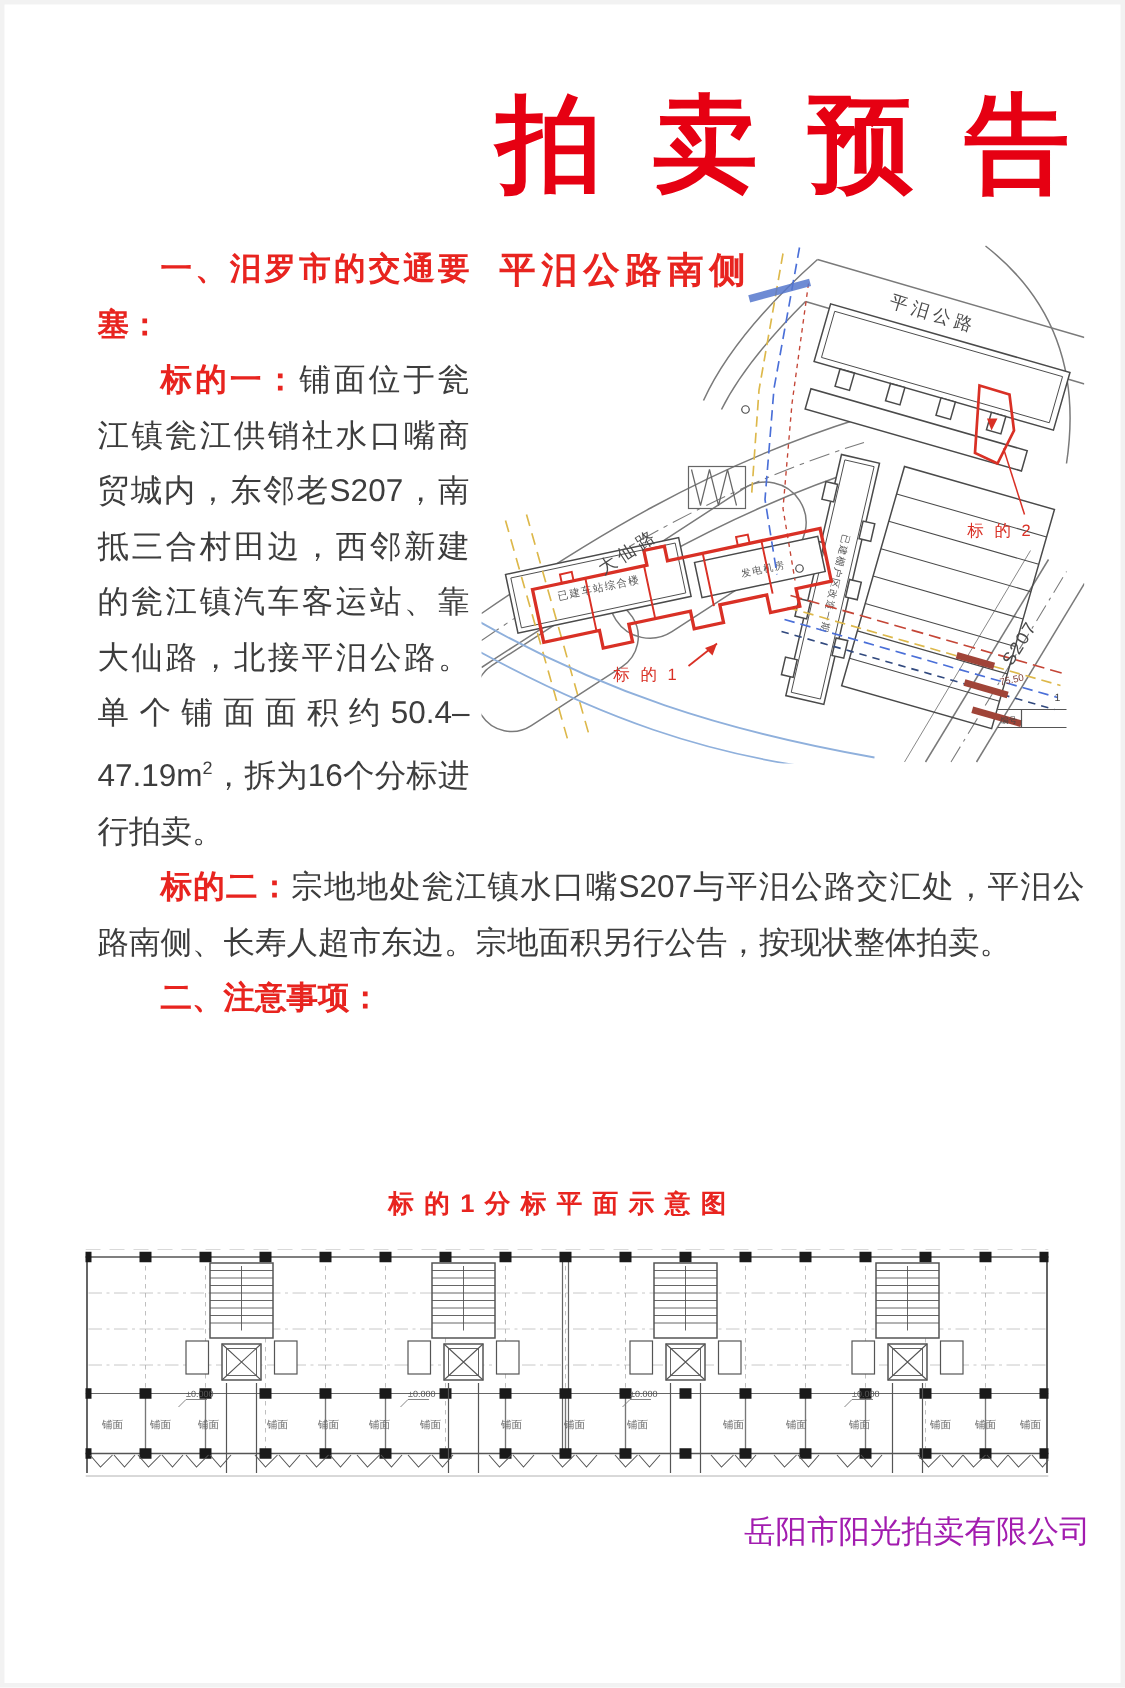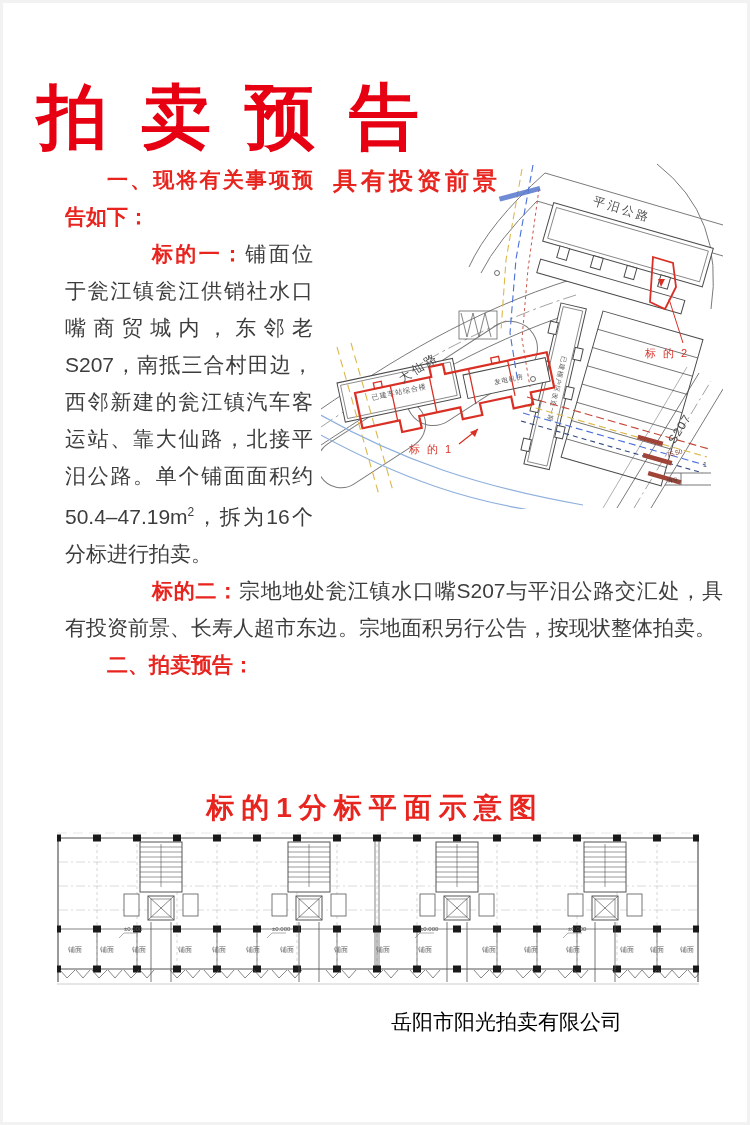--- a/index.html
+++ b/index.html
@@ -2,47 +2,47 @@
 <html><head>
 <meta charset="utf-8">
 <style>
   html,body{margin:0;padding:0;}
   body{
     width:750px;height:1125px;background:#f2f2f2;position:relative;
     font-family:"Liberation Sans","DejaVu Sans",sans-serif;
   }
   .page{position:absolute;left:3px;top:3px;width:744px;height:1119px;background:#ffffff;}
   .title{
-    position:absolute;top:68px;left:0;width:100%;text-align:left;
+    position:absolute;top:47px;left:0;width:100%;text-align:right;
     font-family:"Liberation Serif","DejaVu Serif",serif;font-weight:bold;
     font-size:70px;letter-spacing:34px;text-indent:34px;color:#e60012;
   }
   .content{
     position:absolute;top:158px;left:62px;width:658px;height:628px;
     font-size:21px;line-height:37px;color:#3d3d3d;text-align:justify;overflow:hidden;
   }
   .content p{margin:0;}
   .indent{text-indent:2em;}
-  .red{color:#e8241f;font-weight:bold;margin-left:45px;}
+  .red{color:#e8241f;font-weight:bold;}
   .map-box{
     float:right;width:402px;height:348px;position:relative;margin:0 0 2px 8px;
   }
   .map-heading{
     position:absolute;top:8px;left:12px;font-size:24px;font-weight:bold;
     color:#e8241f;letter-spacing:4px;line-height:1;
   }
   .map-svg{position:absolute;left:0;top:0;width:402px;height:348px;}
   .plan-heading{
     position:absolute;top:791px;left:0;width:100%;text-align:center;
-    font-size:28px;font-weight:bold;color:#e8241f;letter-spacing:7px;line-height:1;
+    font-size:17px;font-weight:bold;color:#e8241f;letter-spacing:7px;line-height:1;
   }
   .plan-box{position:absolute;top:827px;left:54px;width:642px;height:164px;}
   .footer{
-    position:absolute;top:1000px;left:388px;width:336px;text-align:left;
-    font-size:21px;line-height:38px;color:#000000;
+    position:absolute;top:1000px;left:388px;width:336px;text-align:right;
+    font-size:21px;line-height:38px;color:#a21caf;
   }
   sup{font-size:12px;}
   svg text{font-family:"Liberation Sans","DejaVu Sans",sans-serif;}
 </style>
 </head>
 <body>
 
 <div class="page">
 
   <div class="title">拍卖预告</div>
@@ -167,27 +167,27 @@
             <rect x="332" y="310" width="34" height="4.5"></rect>
           </g>
           <text x="346" y="296" font-size="6.5" fill="#7a3a32" transform="rotate(-12 346 296)">75.50</text>
           <g transform="translate(344,294)" stroke="#555" stroke-width="0.8" fill="none">
             <path d="M0,18 H46 M0,30 H46 M16,18 V30"></path>
             <text x="2" y="27" font-size="5.5" fill="#444" stroke="none">编号</text>
             <text x="38" y="12" font-size="7" fill="#444" stroke="none">1</text>
           </g>
         </g>
       </svg>
-      <div class="map-heading">具有投资前景</div>
+      <div class="map-heading">平汨公路南侧</div>
     </div>
 
-    <p class="indent red">一、现将有关事项预告如下：</p>
+    <p class="indent red">一、汨罗市的交通要塞：</p>
     <p class="indent"><span class="red">标的一：</span><span>铺面位于瓮江镇瓮江供销社水口嘴商贸城内，东邻老S207，南抵三合村田边，西邻新建的瓮江镇汽车客运站、靠大仙路，北接平汨公路。单个铺面面积约50.4–47.19m</span><sup>2</sup><span>，拆为16个分标进行拍卖。</span></p>
-    <p class="indent"><span class="red">标的二：</span><span>宗地地处瓮江镇水口嘴S207与平汨公路交汇处，具有投资前景、长寿人超市东边。宗地面积另行公告，按现状整体拍卖。</span></p>
-    <p class="indent red">二、拍卖预告：</p>
+    <p class="indent"><span class="red">标的二：</span><span>宗地地处瓮江镇水口嘴S207与平汨公路交汇处，平汨公路南侧、长寿人超市东边。宗地面积另行公告，按现状整体拍卖。</span></p>
+    <p class="indent red">二、注意事项：</p>
 
   </div>
 
   <div class="plan-heading">标的1分标平面示意图</div>
 
   <div class="plan-box">
     <svg viewBox="0 0 642 164" width="642" height="164">
       <defs>
         <g id="fp-core" stroke="#555" fill="none">
           <rect x="-21" y="12" width="42" height="50" fill="#fff" stroke-width="1"></rect>

